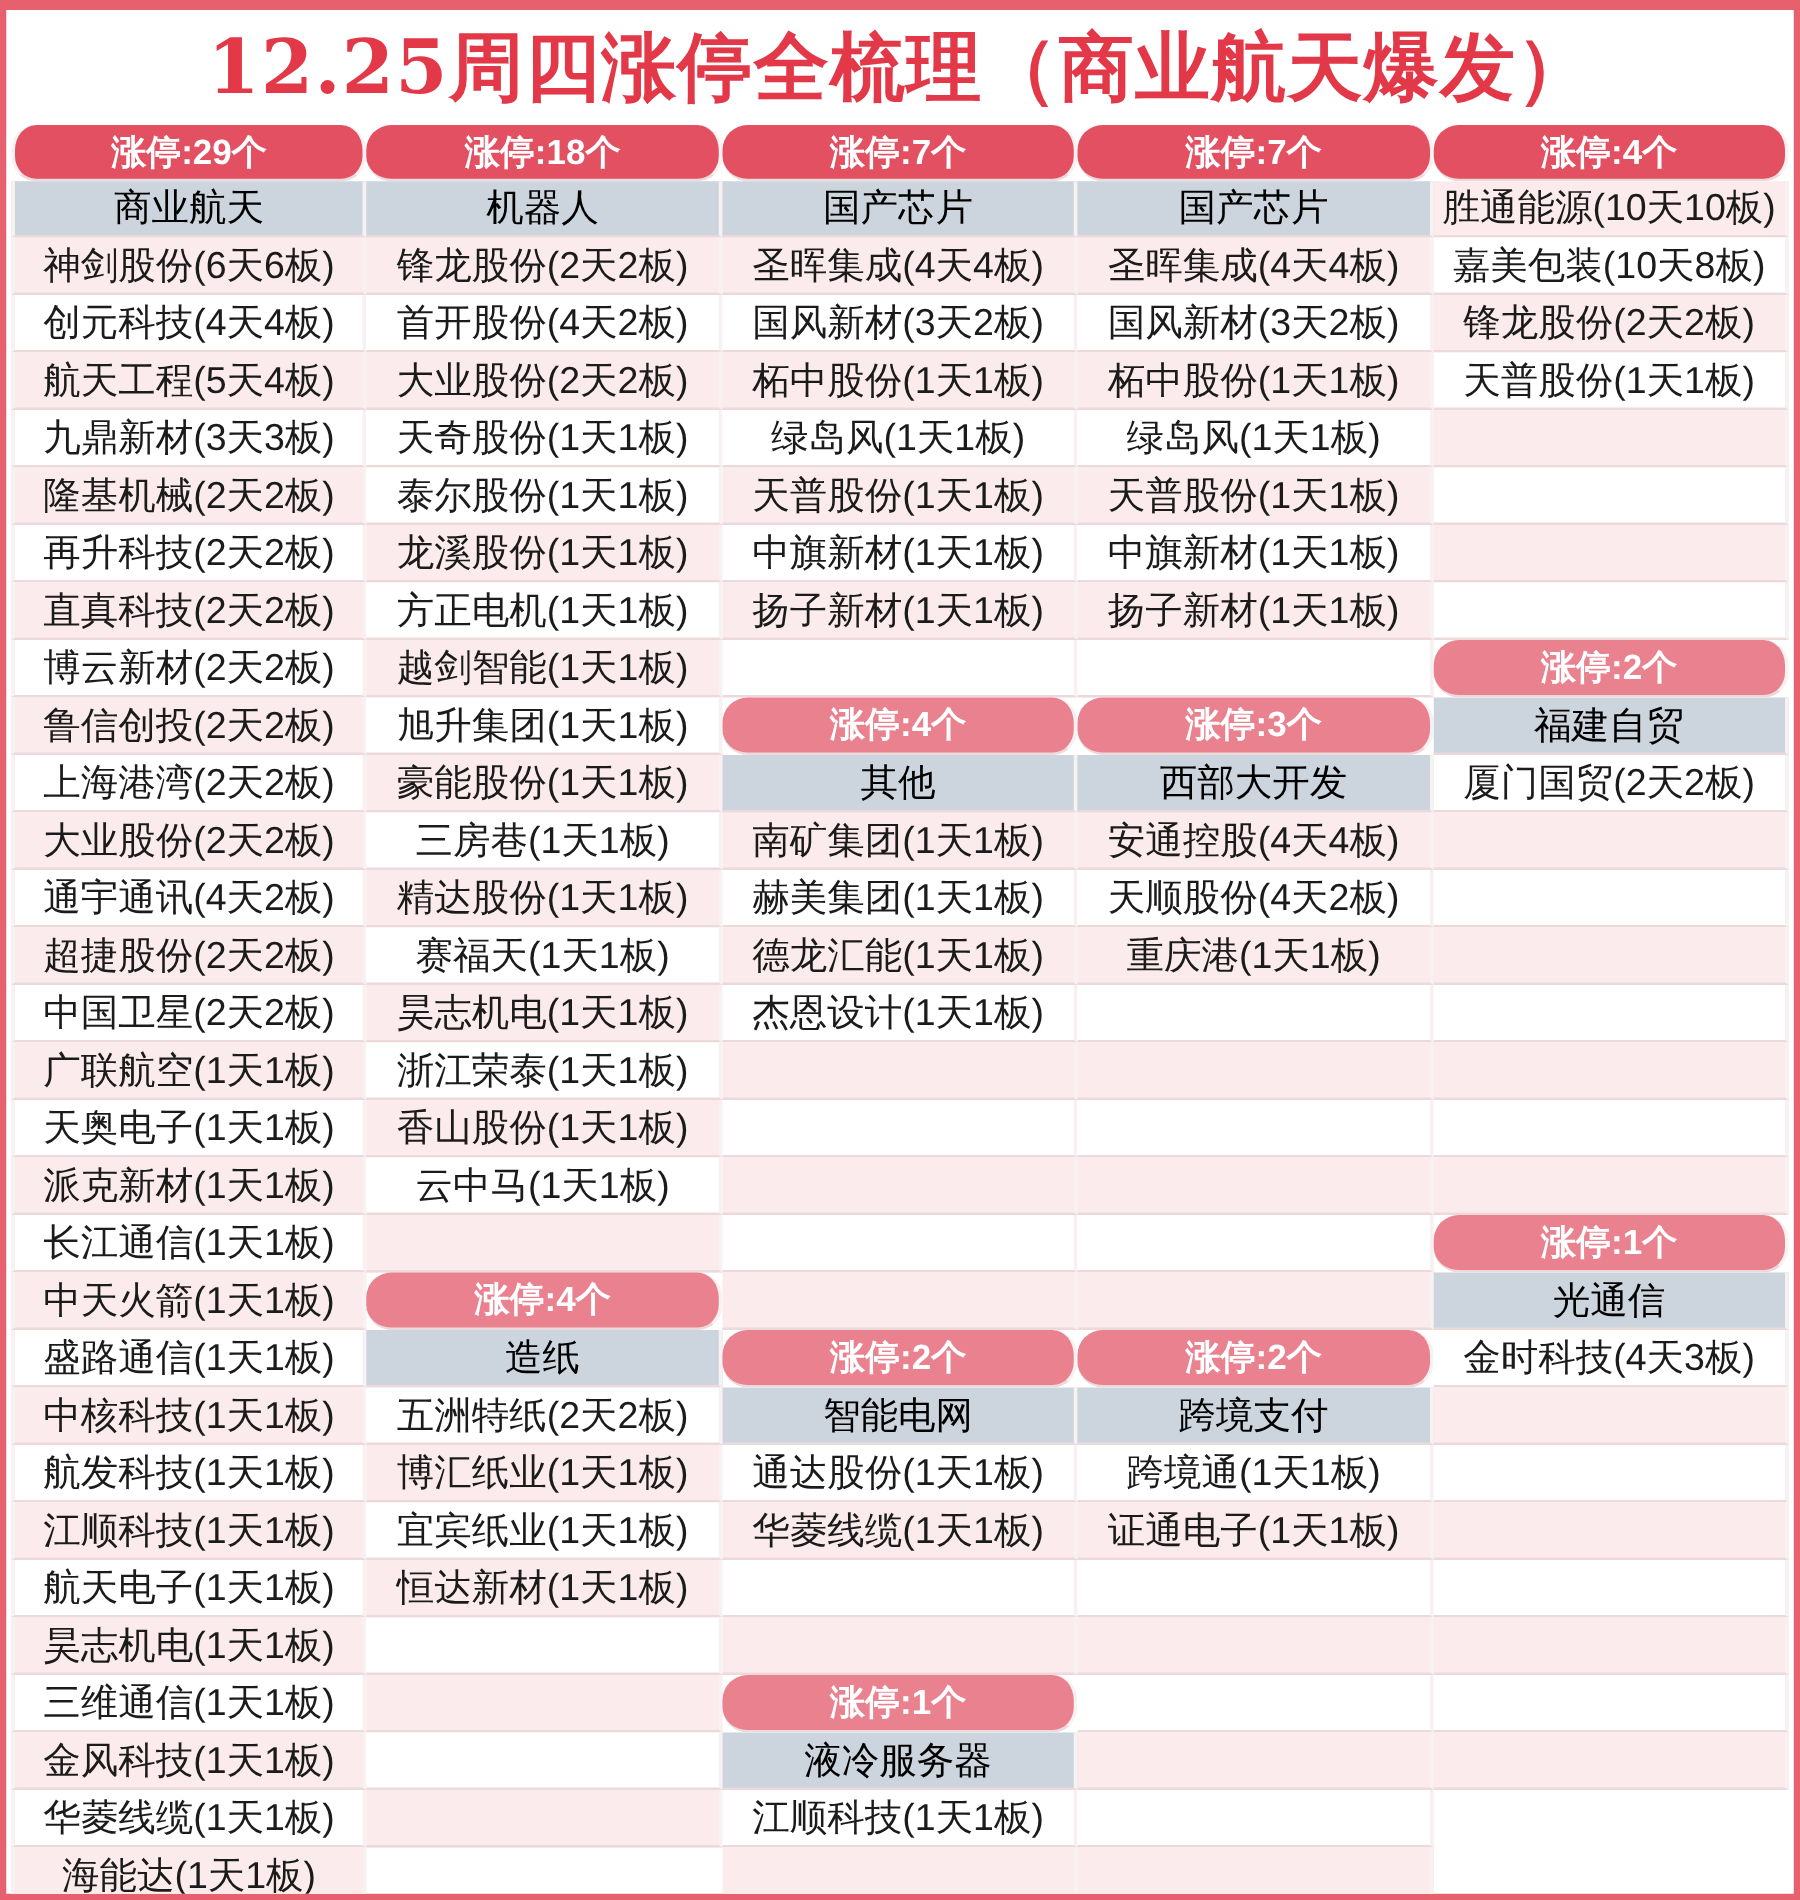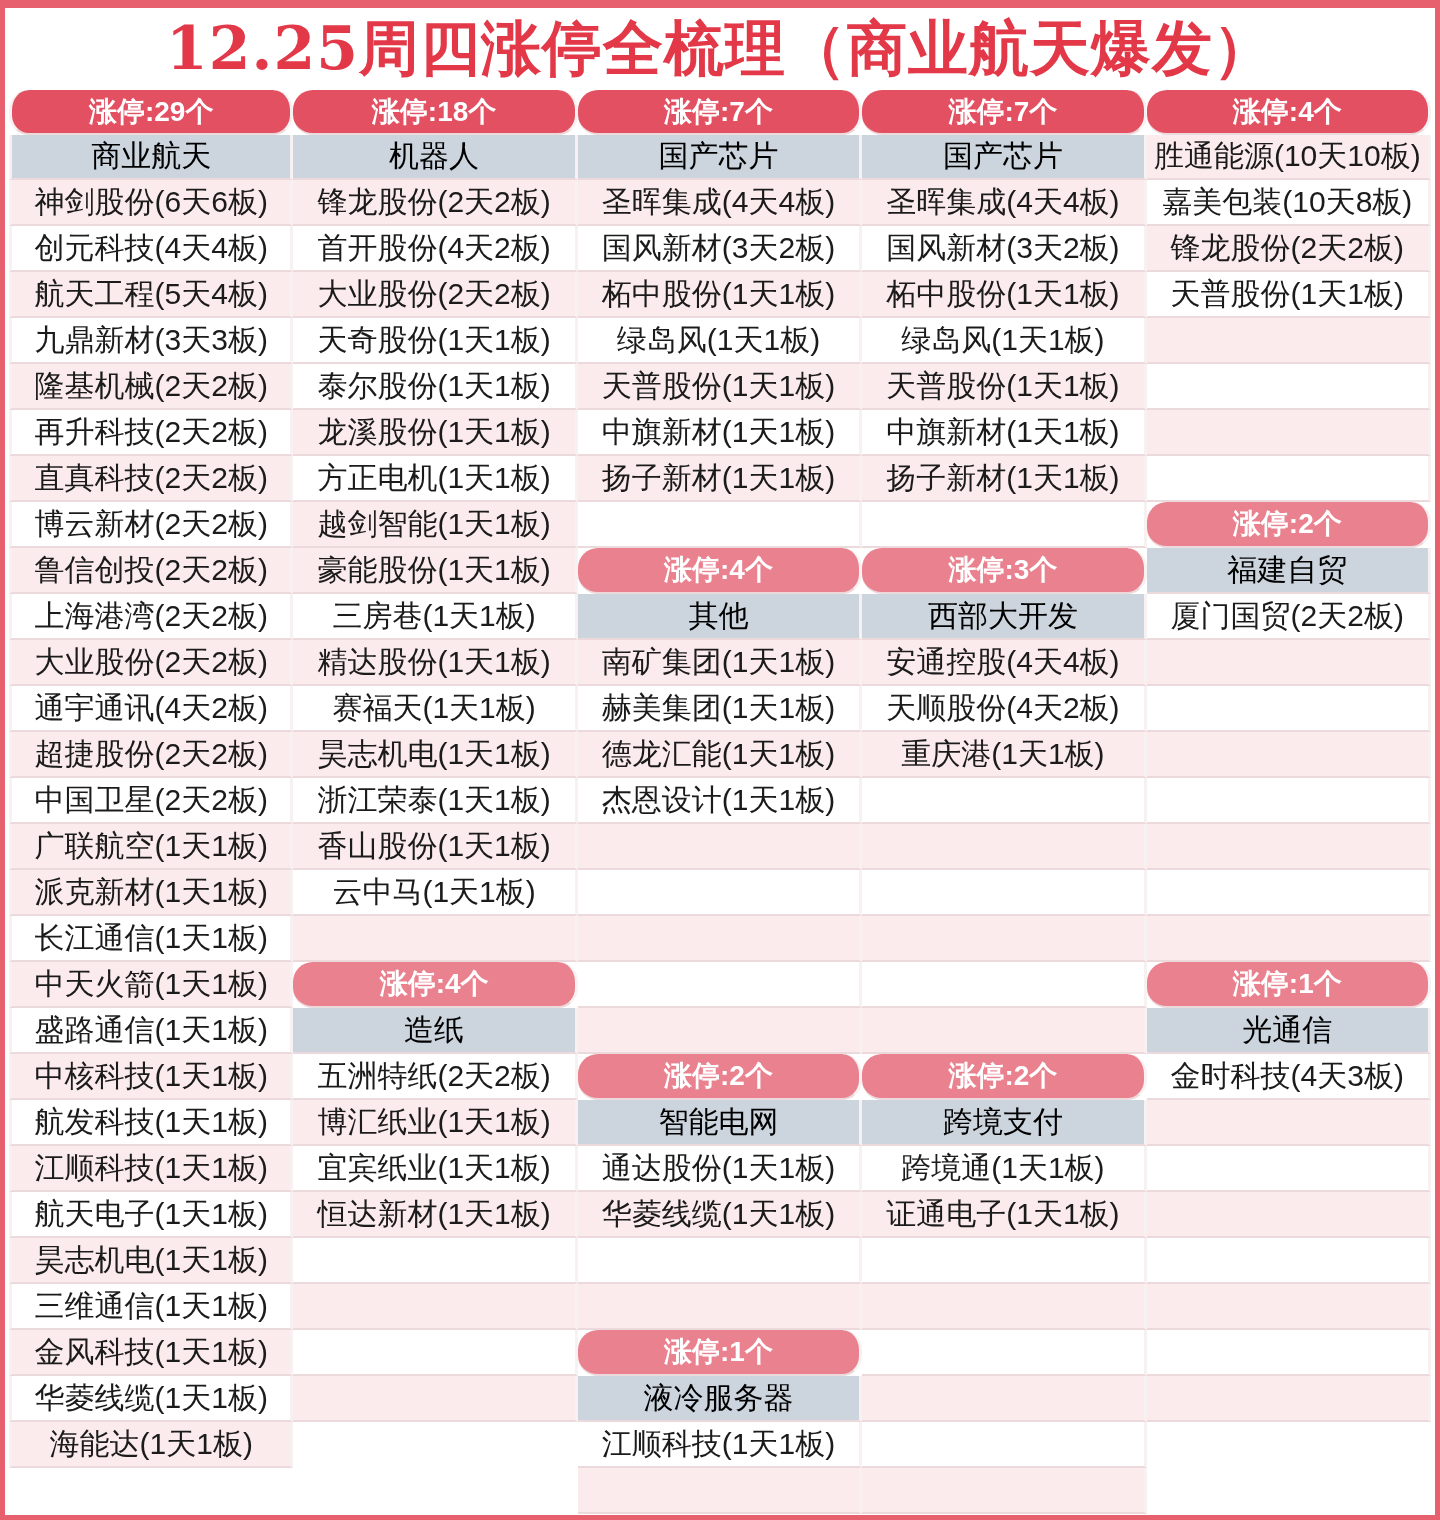--- a/index.html
+++ b/index.html
@@ -4,21 +4,21 @@
 <style>
   html,body{margin:0;padding:0;}
   body{
     width:1440px;height:1520px;box-sizing:border-box;
     background:#ffffff;
     border:5px solid #e7606e;border-top-width:8px;
     font-family:"Liberation Sans","DejaVu Sans",sans-serif;
     overflow:hidden;
   }
   .title-row{
-    height:82px;display:flex;align-items:center;justify-content:center;
+    height:92px;display:flex;align-items:center;justify-content:center;
     font-family:"DejaVu Serif","Liberation Serif",serif;
     font-weight:800;font-size:60px;color:#e23848;letter-spacing:1px;
     white-space:nowrap;
   }
   .table{
     display:grid;grid-template-columns:repeat(5,1fr);
     margin:0 4px 4px 4px;
   }
   .col{display:grid;grid-template-rows:45px 45px repeat(29,46px);}
   .cell{
@@ -51,20 +51,21 @@
       <div class="cell white">再升科技(2天2板)</div>
       <div class="cell pink">直真科技(2天2板)</div>
       <div class="cell white">博云新材(2天2板)</div>
       <div class="cell pink">鲁信创投(2天2板)</div>
       <div class="cell white">上海港湾(2天2板)</div>
       <div class="cell pink">大业股份(2天2板)</div>
       <div class="cell white">通宇通讯(4天2板)</div>
       <div class="cell pink">超捷股份(2天2板)</div>
       <div class="cell white">中国卫星(2天2板)</div>
       <div class="cell pink">广联航空(1天1板)</div>
+      <div class="cell white">天奥电子(1天1板)</div>
       <div class="cell pink">派克新材(1天1板)</div>
       <div class="cell white">长江通信(1天1板)</div>
       <div class="cell pink">中天火箭(1天1板)</div>
       <div class="cell white">盛路通信(1天1板)</div>
       <div class="cell pink">中核科技(1天1板)</div>
       <div class="cell white">航发科技(1天1板)</div>
       <div class="cell pink">江顺科技(1天1板)</div>
       <div class="cell white">航天电子(1天1板)</div>
       <div class="cell pink">昊志机电(1天1板)</div>
       <div class="cell white">三维通信(1天1板)</div>
@@ -76,20 +77,21 @@
       <div class="cell count">涨停:18个</div>
       <div class="cell sector">机器人</div>
       <div class="cell pink">锋龙股份(2天2板)</div>
       <div class="cell white">首开股份(4天2板)</div>
       <div class="cell pink">大业股份(2天2板)</div>
       <div class="cell white">天奇股份(1天1板)</div>
       <div class="cell white">泰尔股份(1天1板)</div>
       <div class="cell pink">龙溪股份(1天1板)</div>
       <div class="cell white">方正电机(1天1板)</div>
       <div class="cell pink">越剑智能(1天1板)</div>
+      <div class="cell white">旭升集团(1天1板)</div>
       <div class="cell pink">豪能股份(1天1板)</div>
       <div class="cell white">三房巷(1天1板)</div>
       <div class="cell pink">精达股份(1天1板)</div>
       <div class="cell white">赛福天(1天1板)</div>
       <div class="cell pink">昊志机电(1天1板)</div>
       <div class="cell white">浙江荣泰(1天1板)</div>
       <div class="cell pink">香山股份(1天1板)</div>
       <div class="cell white">云中马(1天1板)</div>
       <div class="cell pink"></div>
       <div class="cell count mid">涨停:4个</div>

